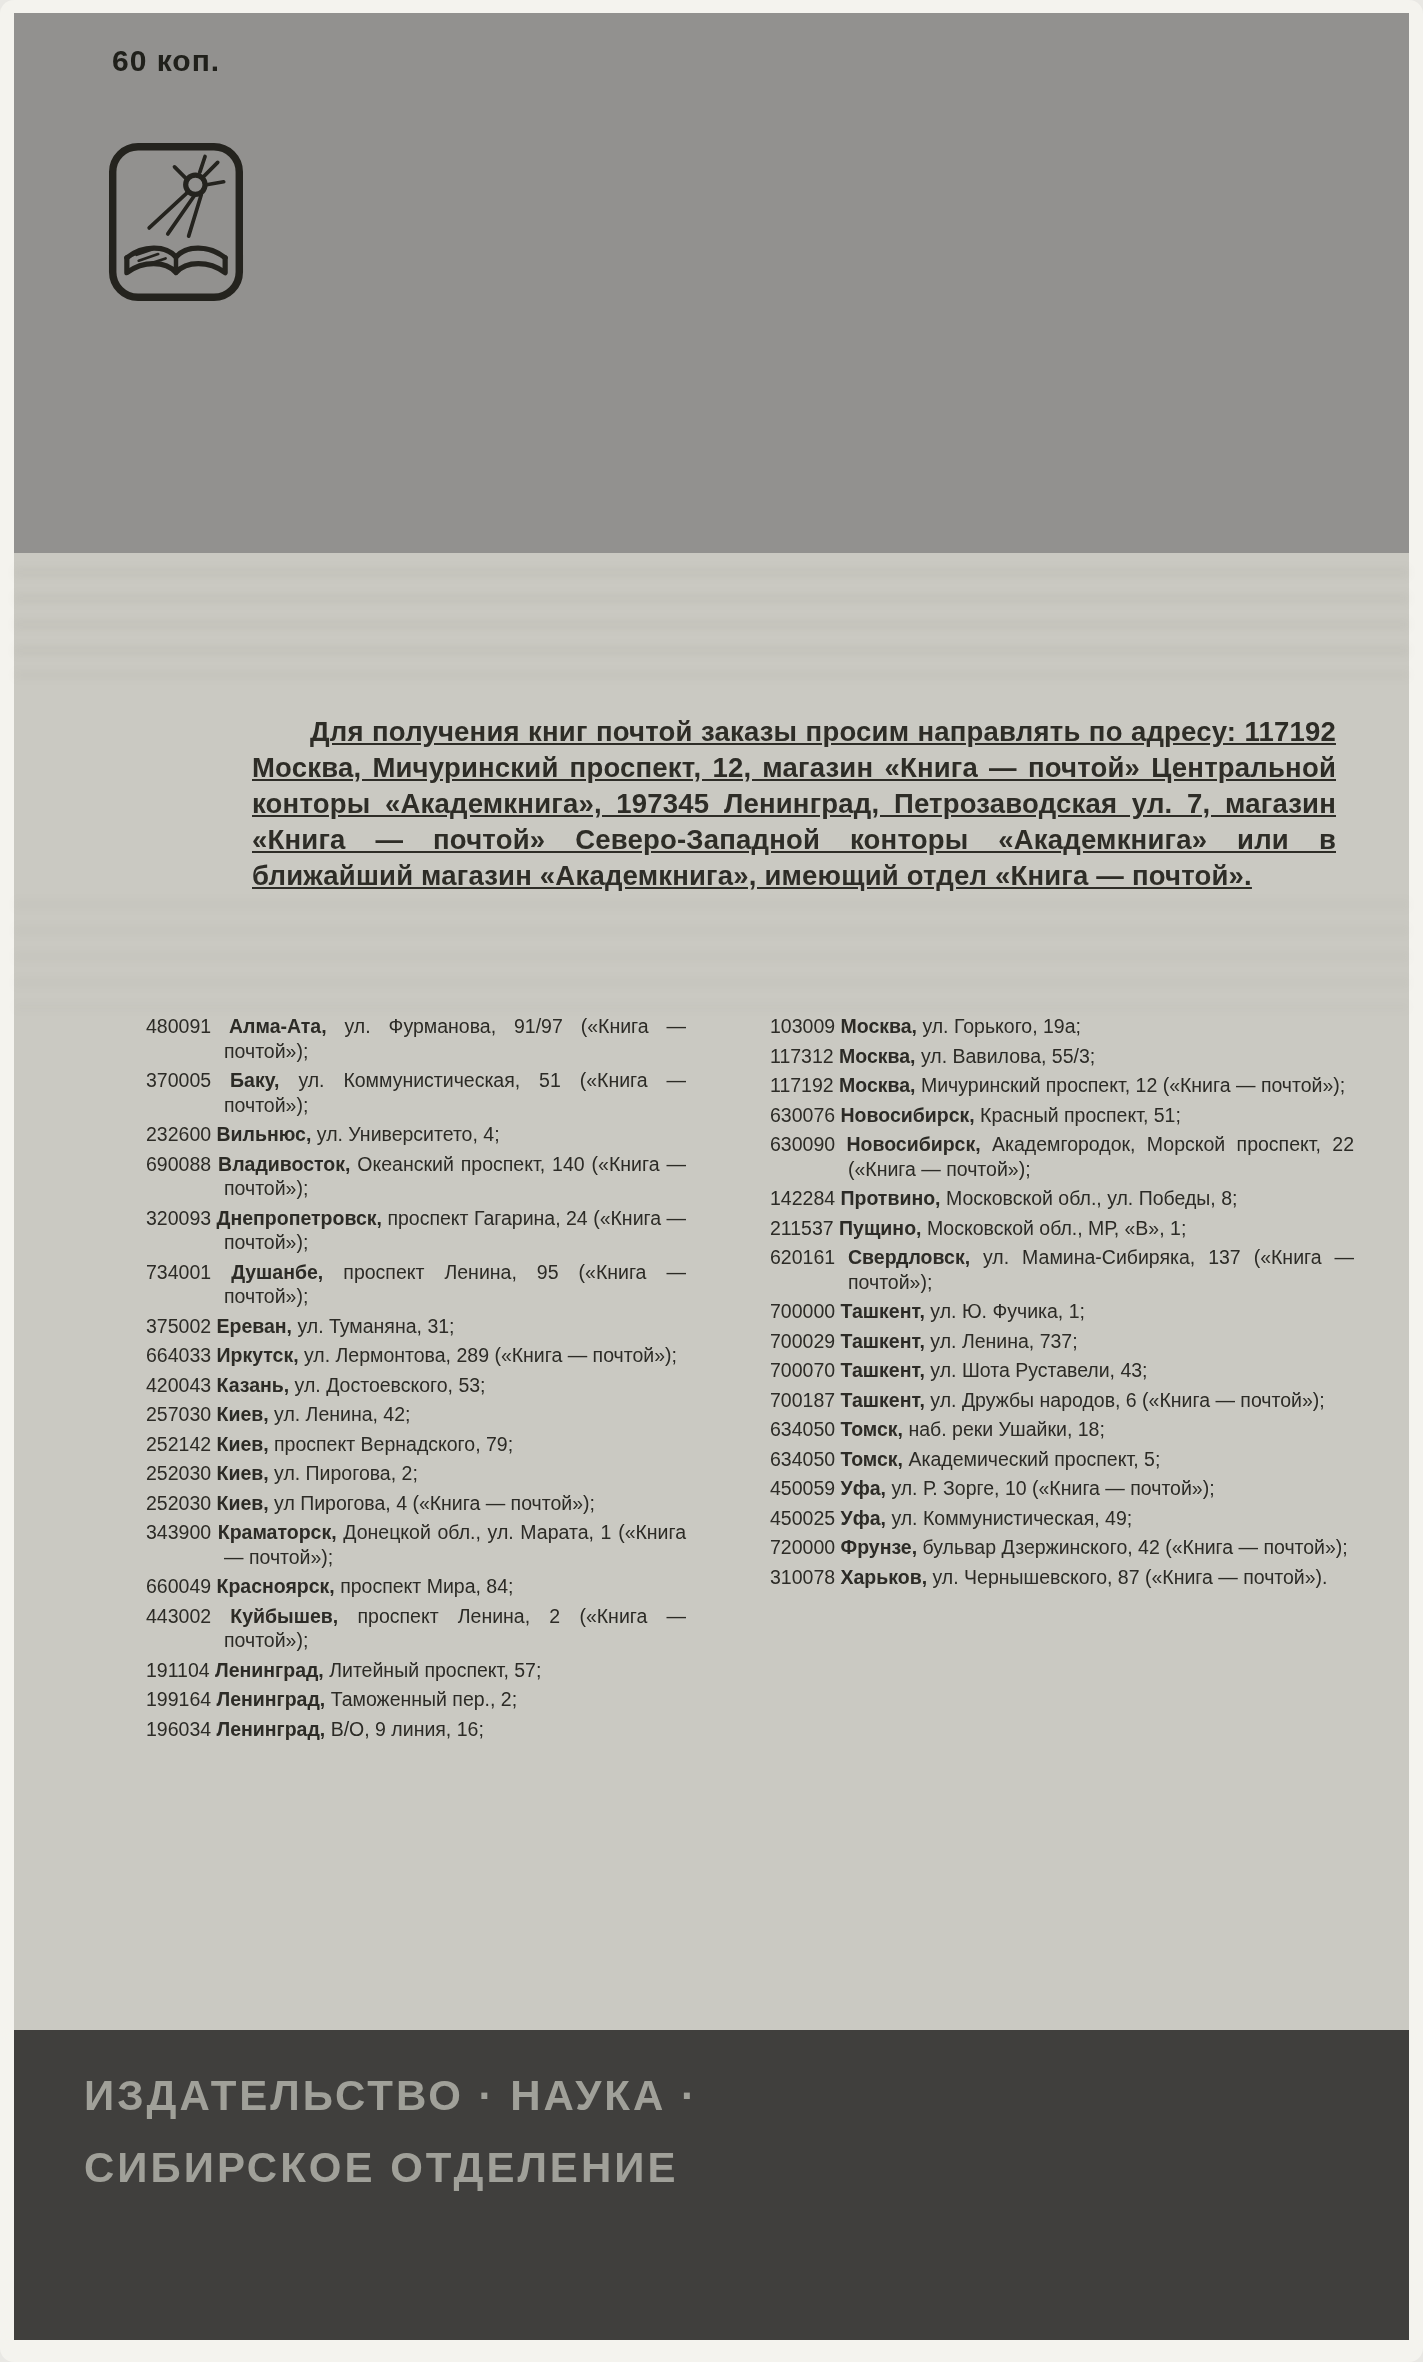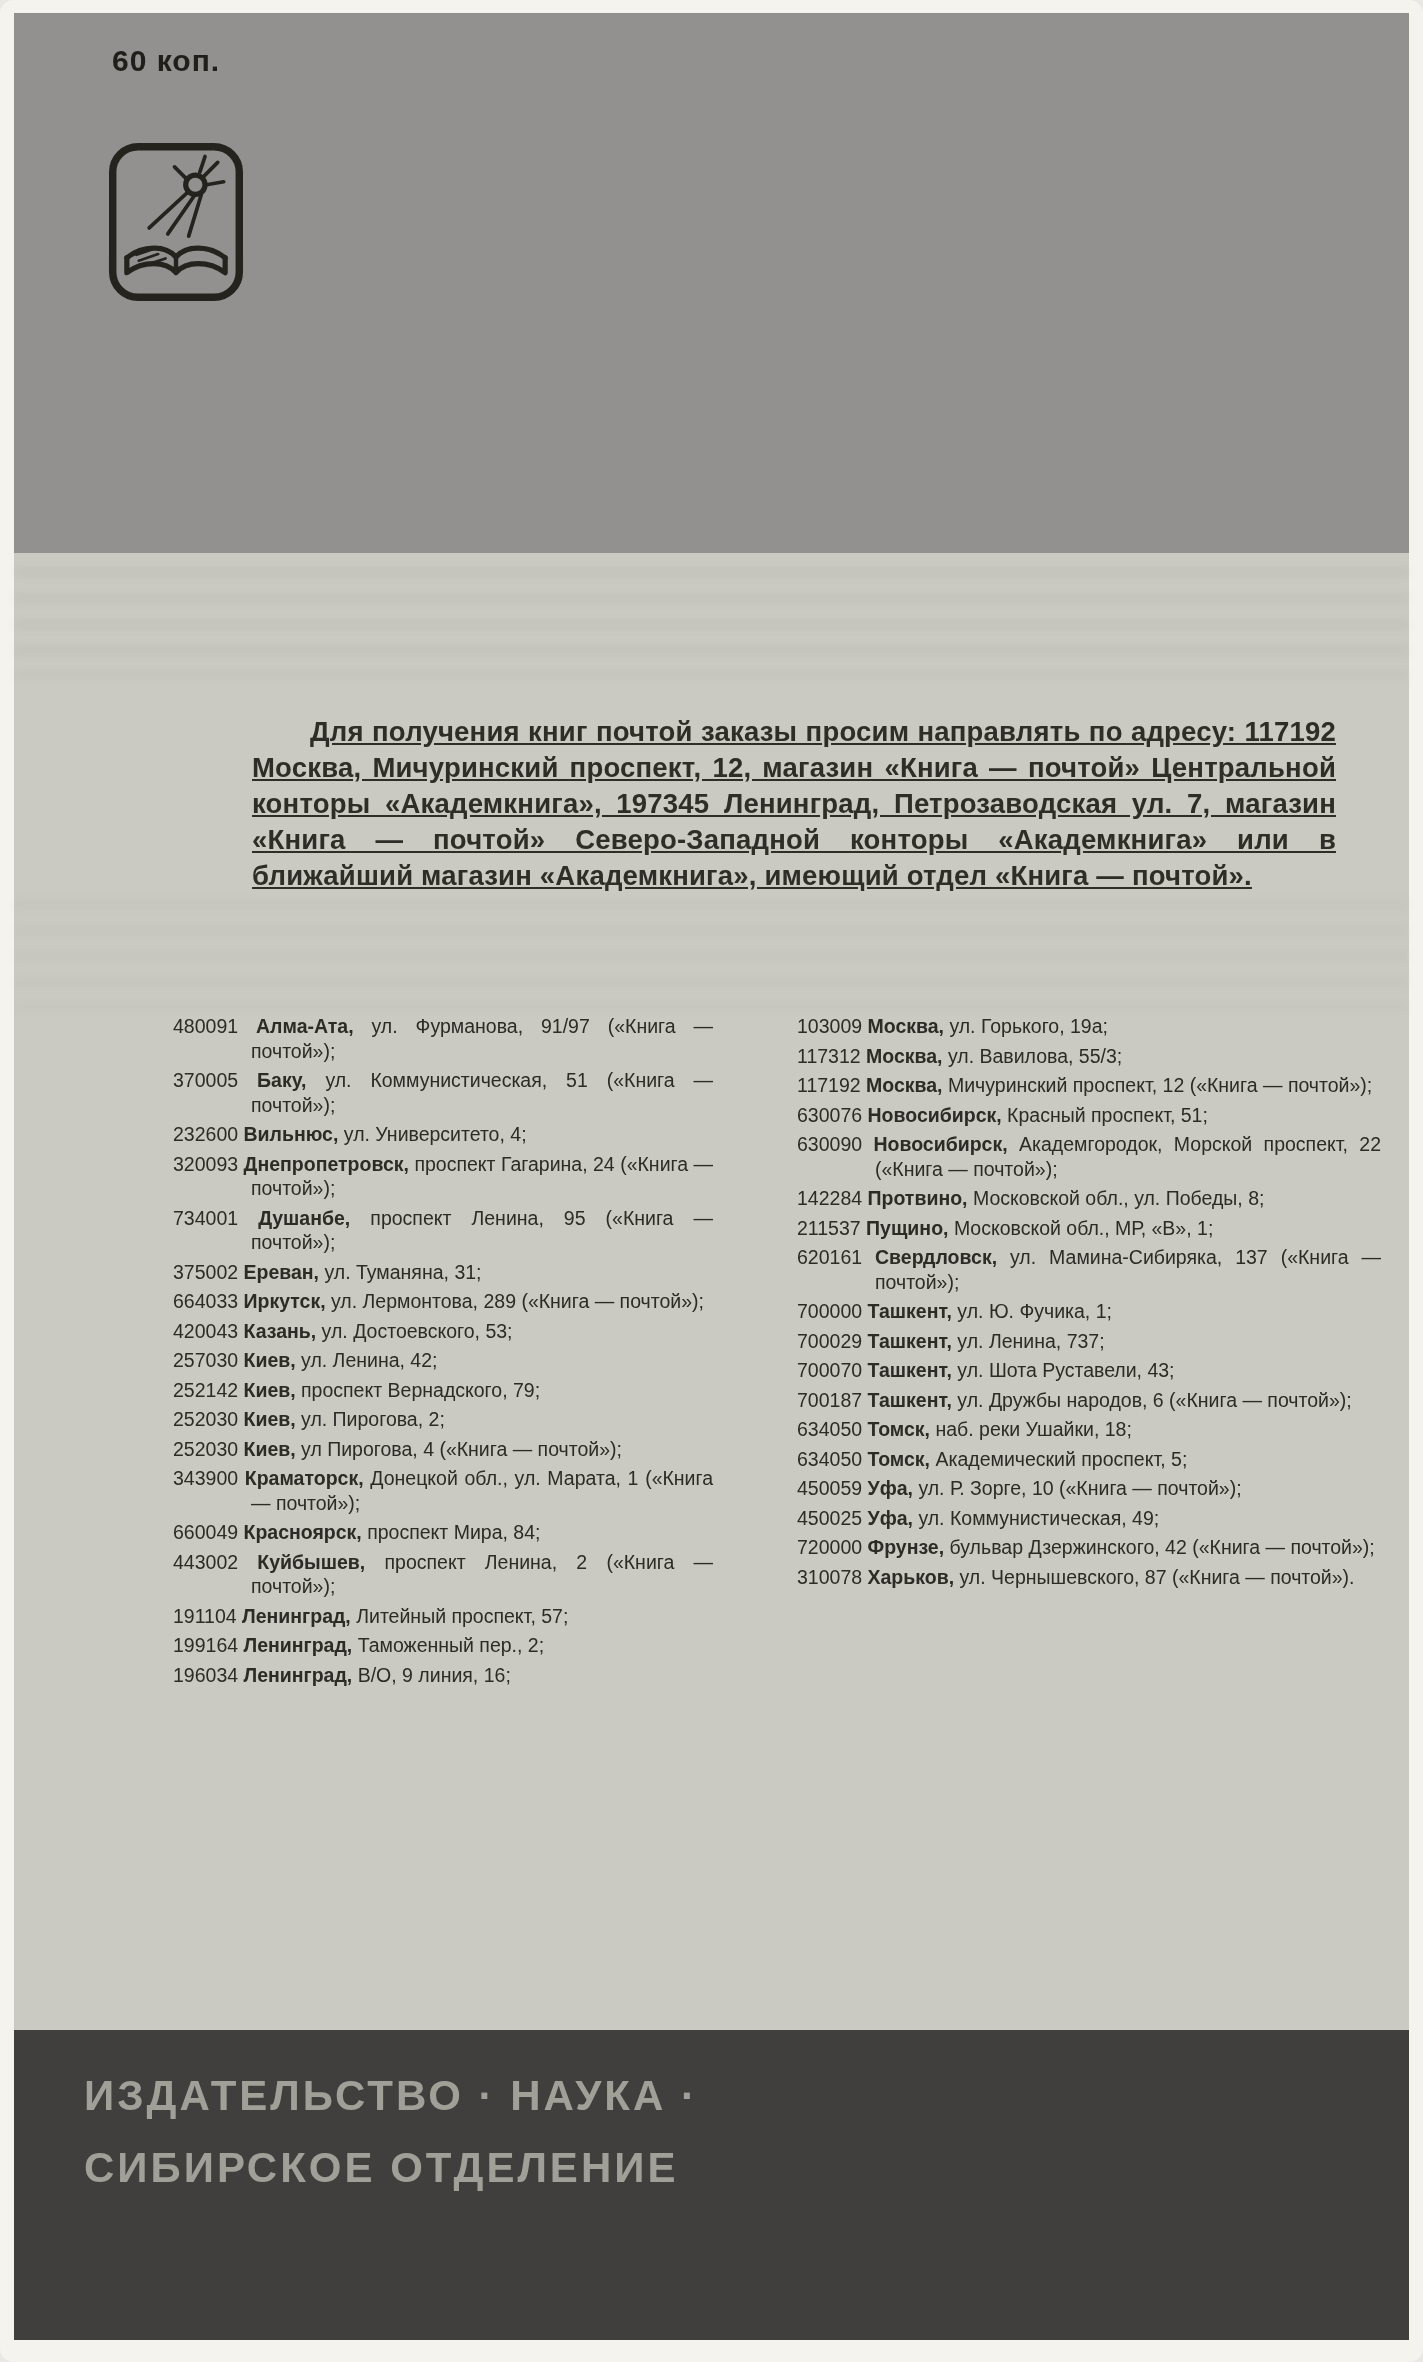--- a/index.html
+++ b/index.html
@@ -52,21 +52,21 @@
     text-align:justify;text-indent:58px;
     color:#2e2d27;letter-spacing:.2px;text-decoration:underline;
   }
 
   .addr-wrap{
     position:absolute;left:146px;top:1014px;width:1210px;
     display:flex;gap:84px;
     font-size:19.5px;line-height:24.5px;color:#2c2b26;
   }
   .addr-col{flex:0 0 auto;}
-  .addr-col.left{width:540px;margin-left:27px;}
+  .addr-col.left{width:540px;}
   .addr-col.right{width:584px;}
   .entry{
     padding-left:78px;text-indent:-78px;
     text-align:justify;
     margin-bottom:5px;
   }
   .entry .code{font-weight:400;}
   .entry .city{font-weight:700;}
 
   .footer-line{
@@ -115,20 +115,21 @@
     </svg>
   </div>
 
   <p class="intro">Для получения книг почтой заказы просим направлять по адресу: 117192 Москва, Мичуринский проспект, 12, магазин «Книга — почтой» Центральной конторы «Академкнига», 197345 Ленинград, Петрозаводская ул. 7, магазин «Книга — почтой» Северо-Западной конторы «Академкнига» или в ближайший магазин «Академкнига», имеющий отдел «Книга — почтой».</p>
 
   <div class="addr-wrap">
     <div class="addr-col left">
         <div class="entry"><span class="code">480091</span> <span class="city">Алма-Ата,</span> <span class="rest">ул. Фурманова, 91/97 («Книга — почтой»);</span></div>
         <div class="entry"><span class="code">370005</span> <span class="city">Баку,</span> <span class="rest">ул. Коммунистическая, 51 («Книга — почтой»);</span></div>
         <div class="entry"><span class="code">232600</span> <span class="city">Вильнюс,</span> <span class="rest">ул. Университето, 4;</span></div>
+        <div class="entry"><span class="code">690088</span> <span class="city">Владивосток,</span> <span class="rest">Океанский проспект, 140 («Книга — почтой»);</span></div>
         <div class="entry"><span class="code">320093</span> <span class="city">Днепропетровск,</span> <span class="rest">проспект Гагарина, 24 («Книга — почтой»);</span></div>
         <div class="entry"><span class="code">734001</span> <span class="city">Душанбе,</span> <span class="rest">проспект Ленина, 95 («Книга — почтой»);</span></div>
         <div class="entry"><span class="code">375002</span> <span class="city">Ереван,</span> <span class="rest">ул. Туманяна, 31;</span></div>
         <div class="entry"><span class="code">664033</span> <span class="city">Иркутск,</span> <span class="rest">ул. Лермонтова, 289 («Книга — почтой»);</span></div>
         <div class="entry"><span class="code">420043</span> <span class="city">Казань,</span> <span class="rest">ул. Достоевского, 53;</span></div>
         <div class="entry"><span class="code">257030</span> <span class="city">Киев,</span> <span class="rest">ул. Ленина, 42;</span></div>
         <div class="entry"><span class="code">252142</span> <span class="city">Киев,</span> <span class="rest">проспект Вернадского, 79;</span></div>
         <div class="entry"><span class="code">252030</span> <span class="city">Киев,</span> <span class="rest">ул. Пирогова, 2;</span></div>
         <div class="entry"><span class="code">252030</span> <span class="city">Киев,</span> <span class="rest">ул Пирогова, 4 («Книга — почтой»);</span></div>
         <div class="entry"><span class="code">343900</span> <span class="city">Краматорск,</span> <span class="rest">Донецкой обл., ул. Марата, 1 («Книга — почтой»);</span></div>

